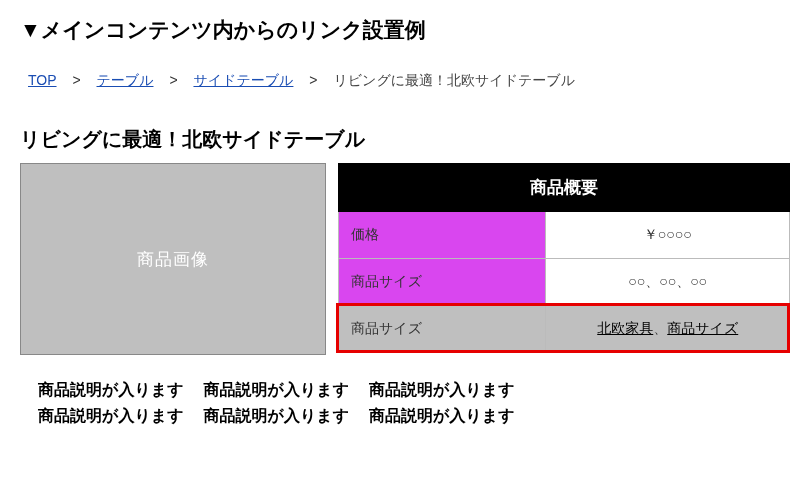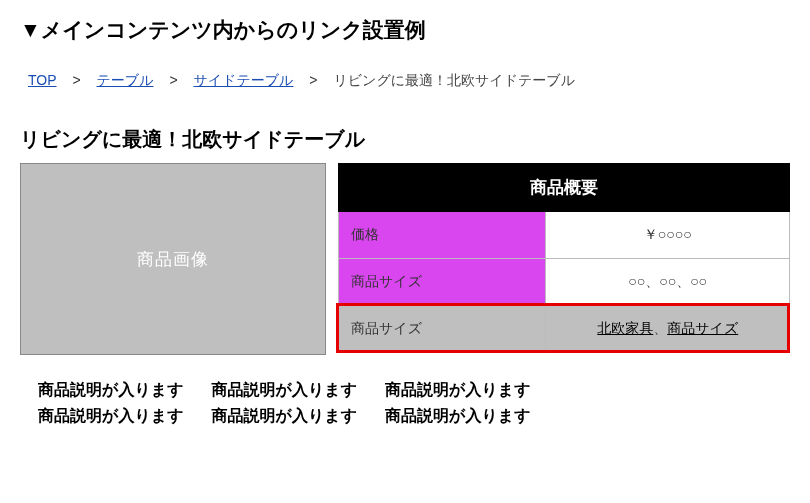--- a/index.html
+++ b/index.html
@@ -96,21 +96,21 @@
       color: #000000;
       text-decoration: underline;
     }
     .red-box {
       position: absolute;
       border: 3px solid #e60000;
       pointer-events: none;
     }
     .desc-row {
       display: flex;
-      gap: 28px;
+      gap: 20px;
       padding: 0 18px;
     }
     .desc-col {
       font-size: 16px;
       font-weight: bold;
       color: #000;
       line-height: 1.6;
     }
   </style>
 </head>

